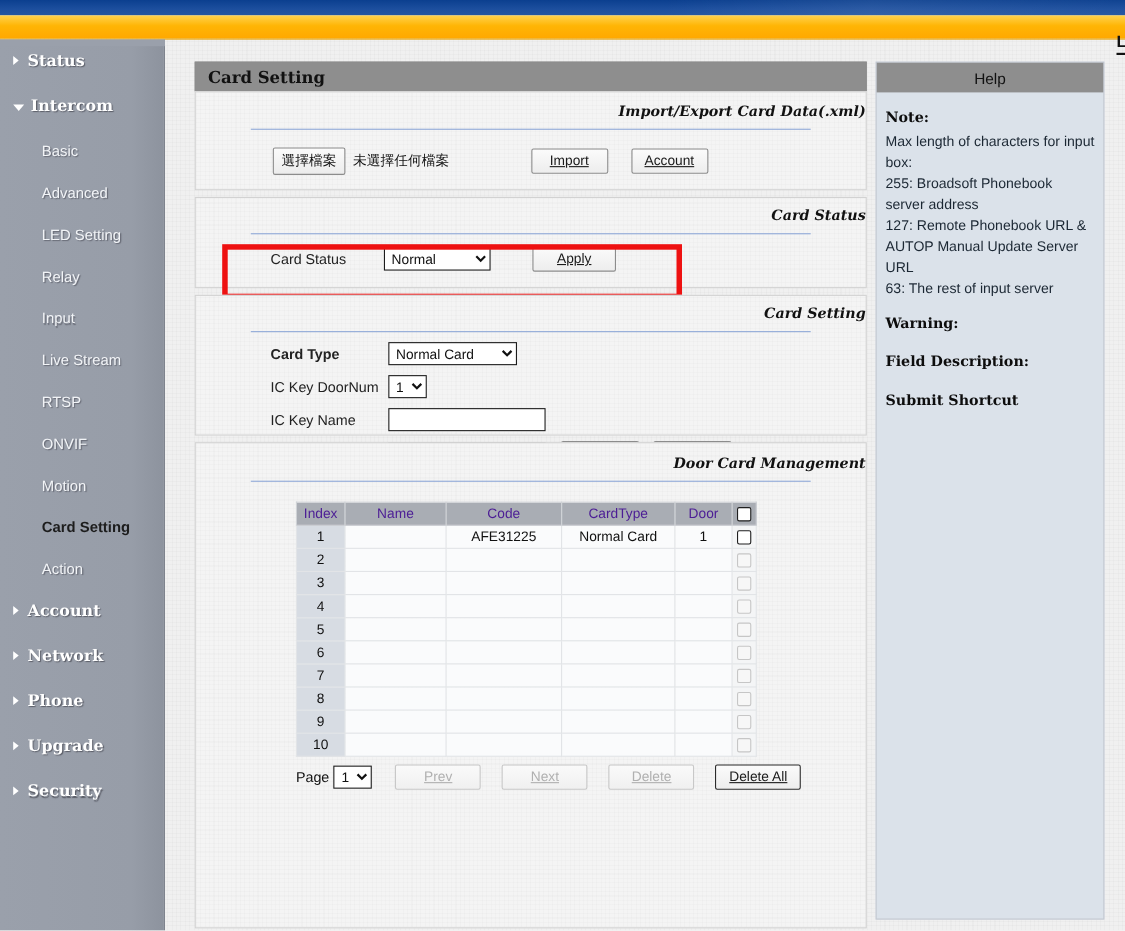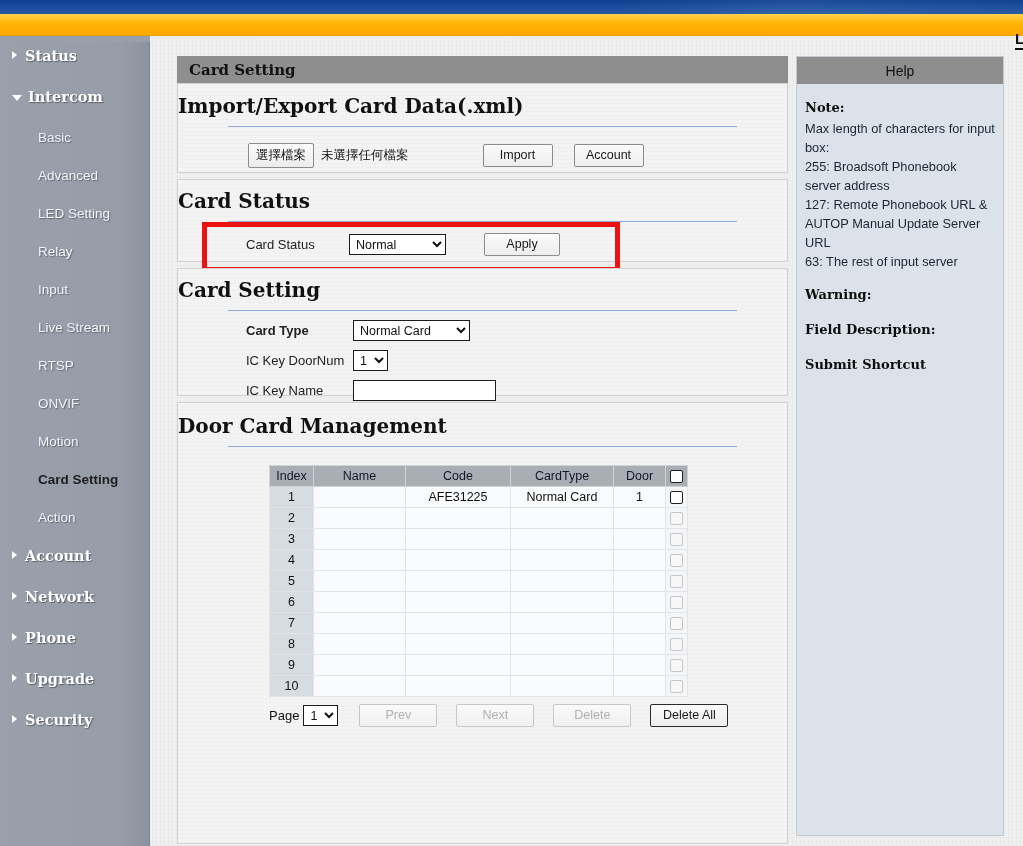--- a/index.html
+++ b/index.html
@@ -130,25 +130,26 @@
     padding-left: 11px;
   }
   .page-title-bar .t {
     font-family: "DejaVu Serif", serif;
     font-weight: bold;
     font-size: 15px;
     color: #111;
   }
 
   .section-title {
-    text-align: left;
+    text-align: right;
     font-family: "DejaVu Serif", serif;
     font-weight: bold;
-    font-size: 20px;
-    color: #111;
+    font-size: 13px;
+    color: #111;
+    font-style: italic;
   }
   .hr-blue {
     height: 1px;
     background: #8fa9d8;
     margin: 8px 50px 0 50px;
   }
 
   
   .lbl {
     font-size: 13px;
@@ -157,20 +158,21 @@
   .btn {
     font-family: "Liberation Sans", sans-serif;
     font-size: 12.5px;
     color: #1a1a1a;
     background: linear-gradient(180deg,#fbfbfb 0%, #ededed 100%);
     border: 1px solid #8c8c8c;
     border-radius: 2px;
     padding: 3px 10px;
     cursor: pointer;
     line-height: 15px;
+    text-decoration: underline;
   }
   .btn.strong { border: 1px solid #2b2b2b; }
   .btn[disabled], .btn.disabled {
     color: #b0b0b0;
     border: 1px solid #c8c8c8;
     background: linear-gradient(180deg,#fafafa 0%, #f0f0f0 100%);
     cursor: default;
   }
   .sel {
     font-family: "Liberation Sans", sans-serif;
@@ -214,21 +216,21 @@
   }
 
   
   table.dc {
     border-collapse: collapse;
     font-size: 12.5px;
   }
   table.dc th {
     background: #a9adb4;
     border: 1px solid #cfd2d6;
-    color: #0f172a;
+    color: #4c1d95;
     font-weight: normal;
     height: 21px;
     text-align: center;
     font-size: 12.5px;
   }
   table.dc td {
     border: 1px solid #e2e4e7;
     background: #fafbfc;
     height: 21px;
     text-align: center;

